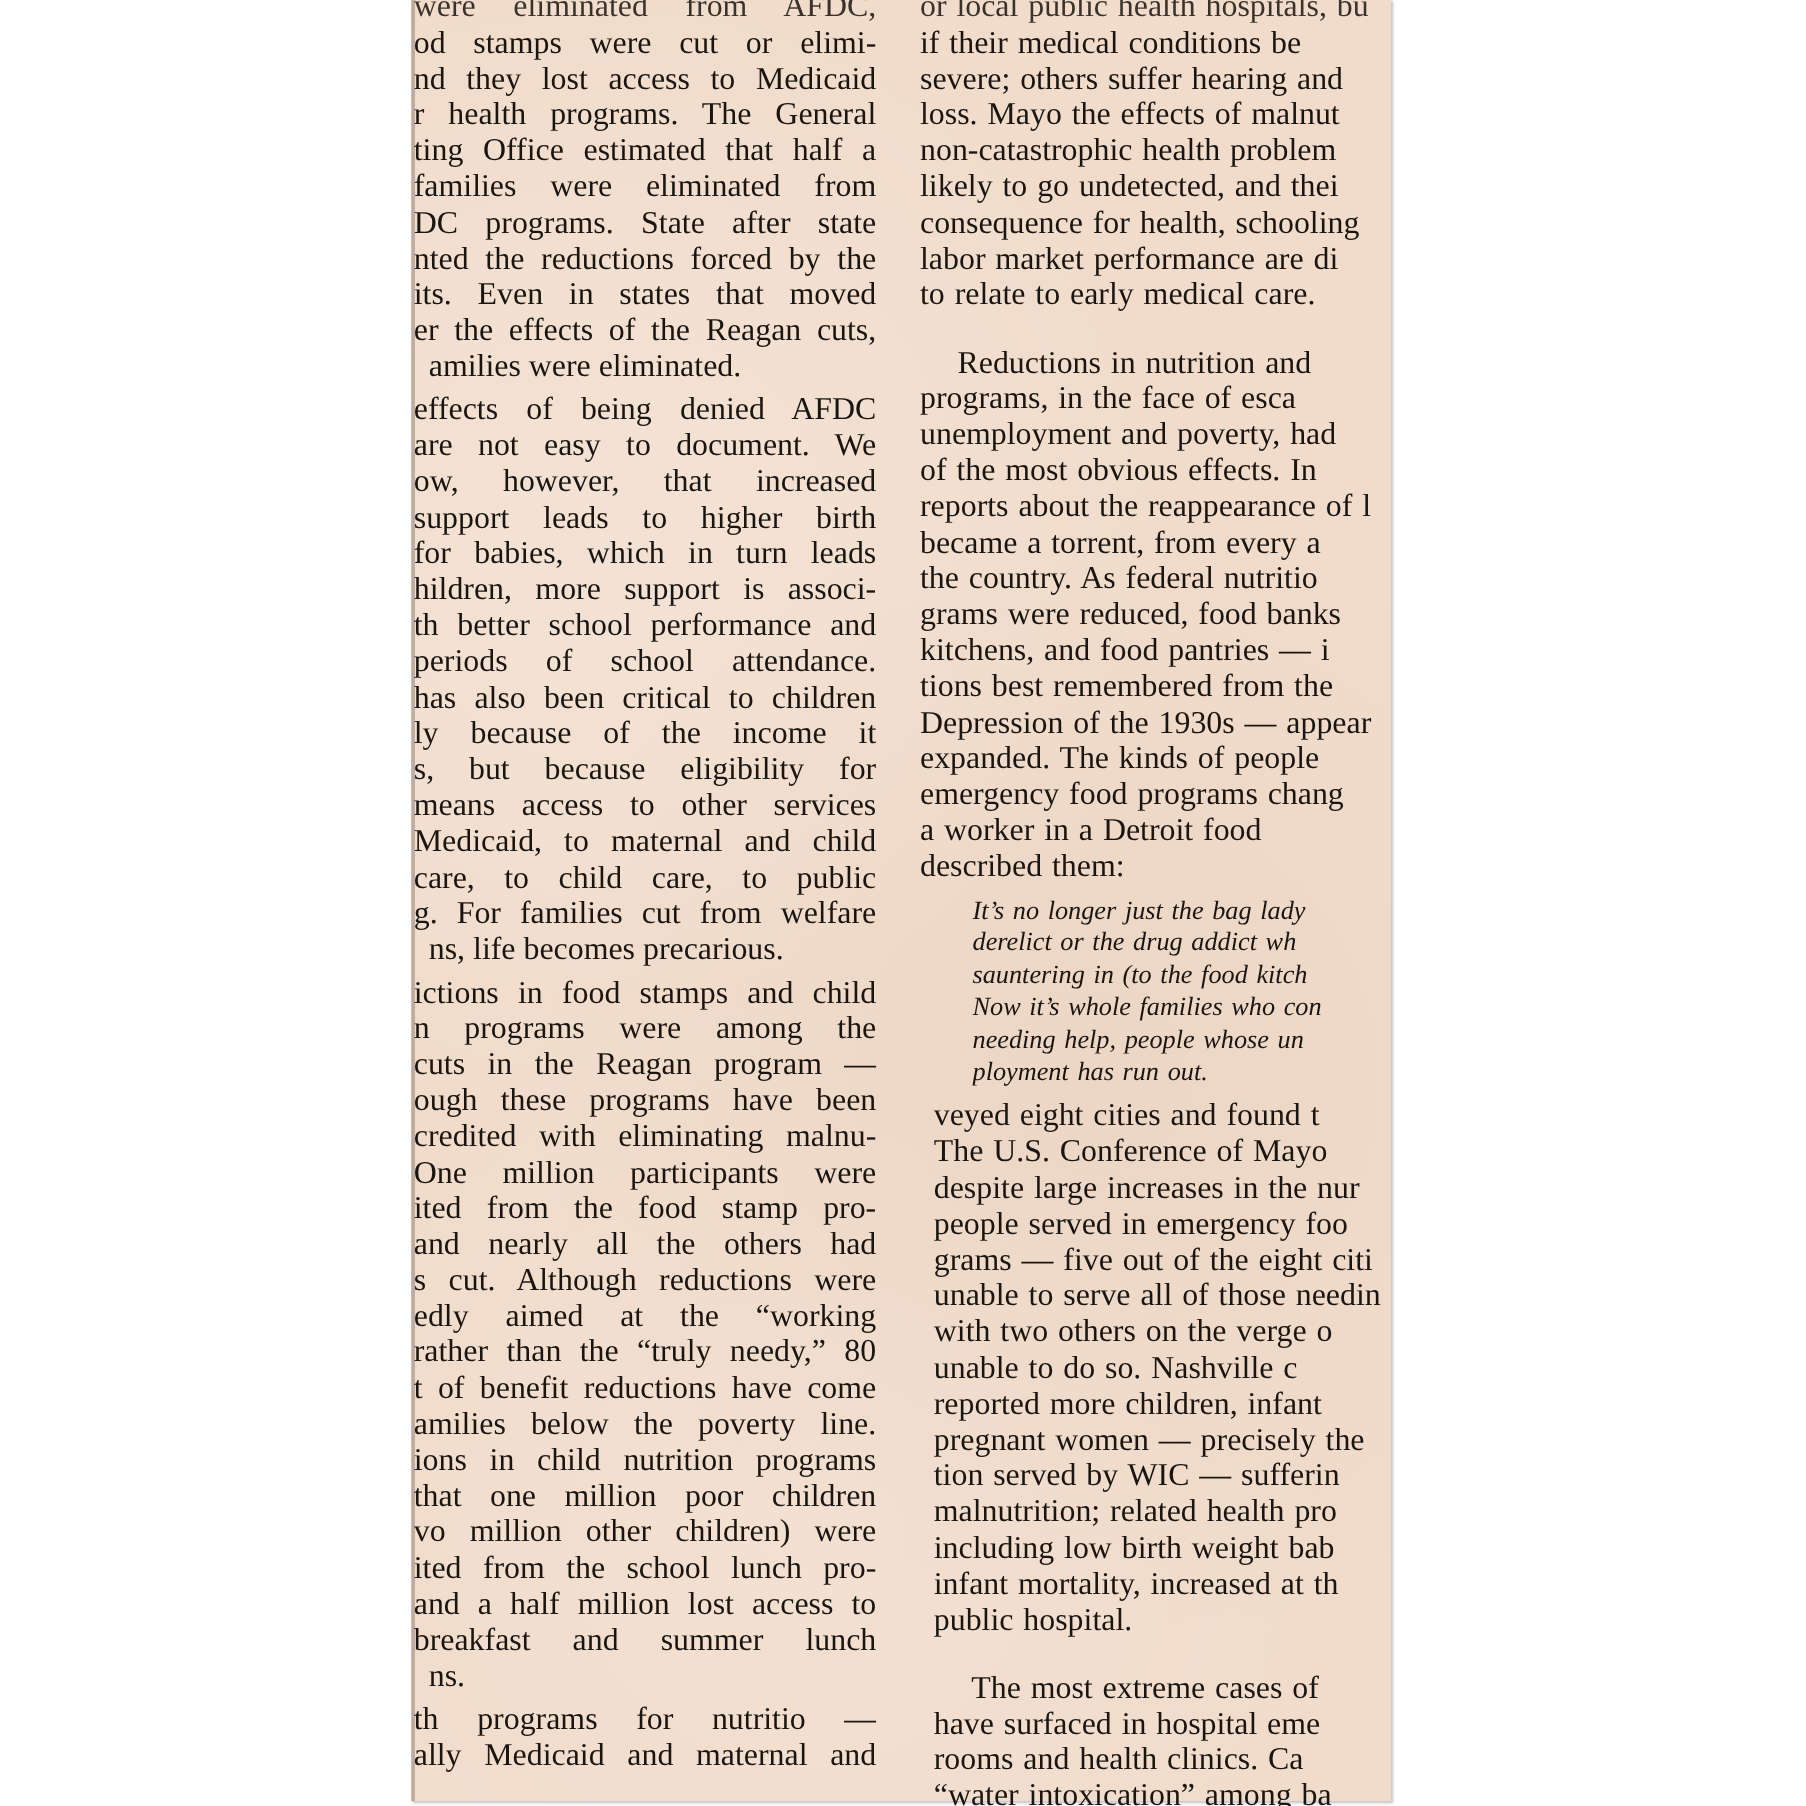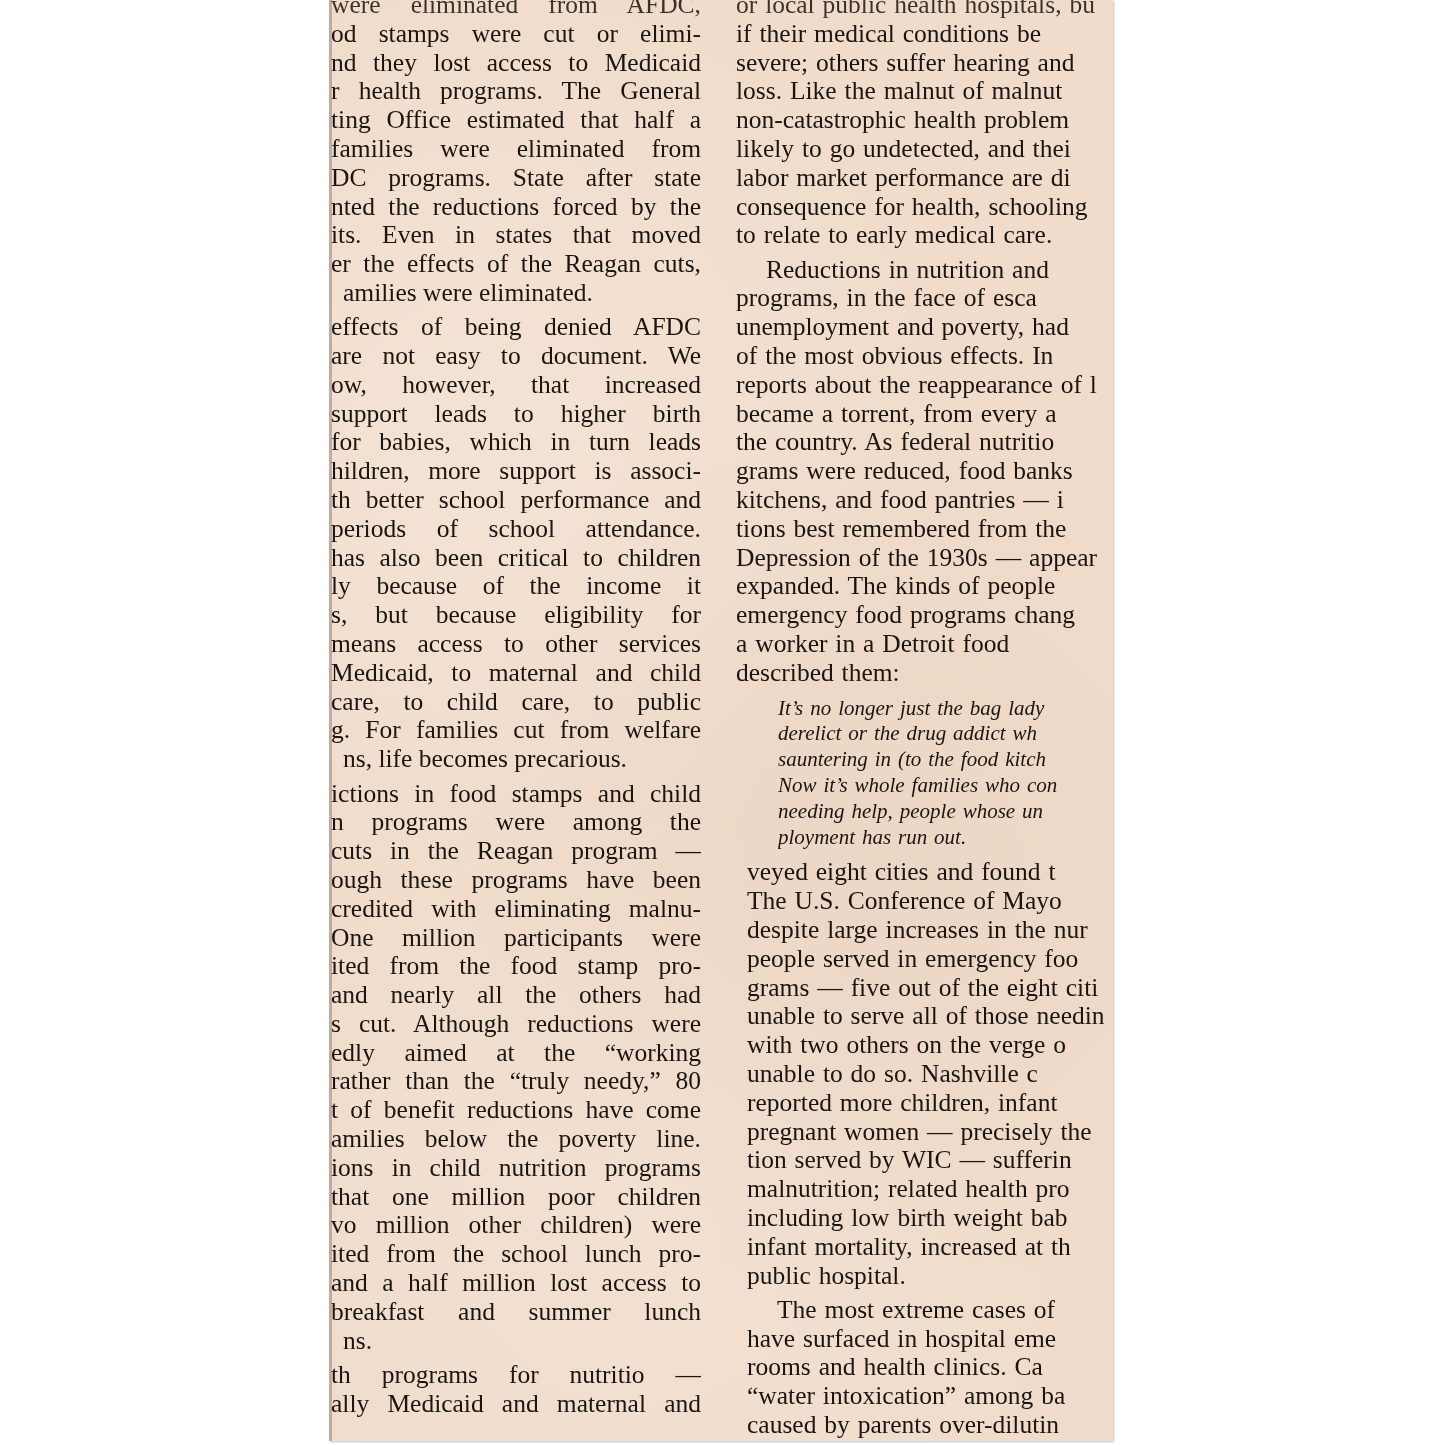--- a/index.html
+++ b/index.html
@@ -66,20 +66,21 @@
     .line.last {
       text-align-last: left;
       margin-left: 12px;
     }
     .para-gap {
       display: block;
       height: 5.5px;
     }
     .indent {
       padding-left: 30px;
+      margin-top: 20px;
     }
     .quote {
       display: block;
       padding-left: 42px;
       font-size: 21px;
       line-height: 25.8px;
       font-style: italic;
     }
     .quote .line {
       height: 25.8px;
@@ -164,25 +165,25 @@
     <span class="line">th programs for nutritio —</span>
     <span class="line">ally Medicaid and maternal and</span>
   </div>
 </div>
 
 <div class="column col-right">
   <div>
     <span class="line" style="opacity:0.85">or local public health hospitals, bu</span>
     <span class="line">if their medical conditions be</span>
     <span class="line">severe; others suffer hearing and</span>
-    <span class="line">loss. Like the malnut of malnut</span>
+    <span class="line">loss. Mayo the effects of malnut</span>
     <span class="line">non-catastrophic health problem</span>
     <span class="line">likely to go undetected, and thei</span>
+    <span class="line">consequence for health, schooling</span>
     <span class="line">labor market performance are di</span>
-    <span class="line">consequence for health, schooling</span>
     <span class="line">to relate to early medical care.</span>
   </div>
   <span class="para-gap"></span>
   <div>
     <span class="line indent">Reductions in nutrition and</span>
     <span class="line">programs, in the face of esca</span>
     <span class="line">unemployment and poverty, had</span>
     <span class="line">of the most obvious effects. In</span>
     <span class="line">reports about the reappearance of l</span>
     <span class="line">became a torrent, from every a</span>

